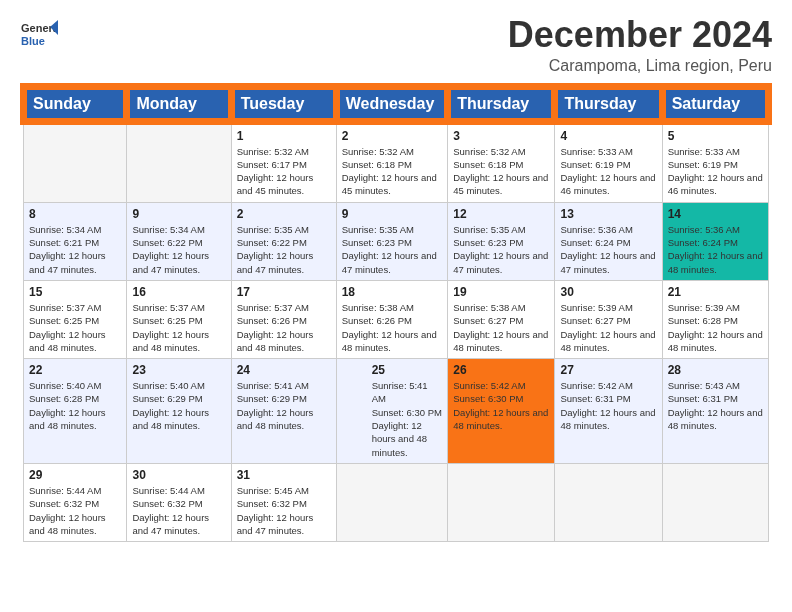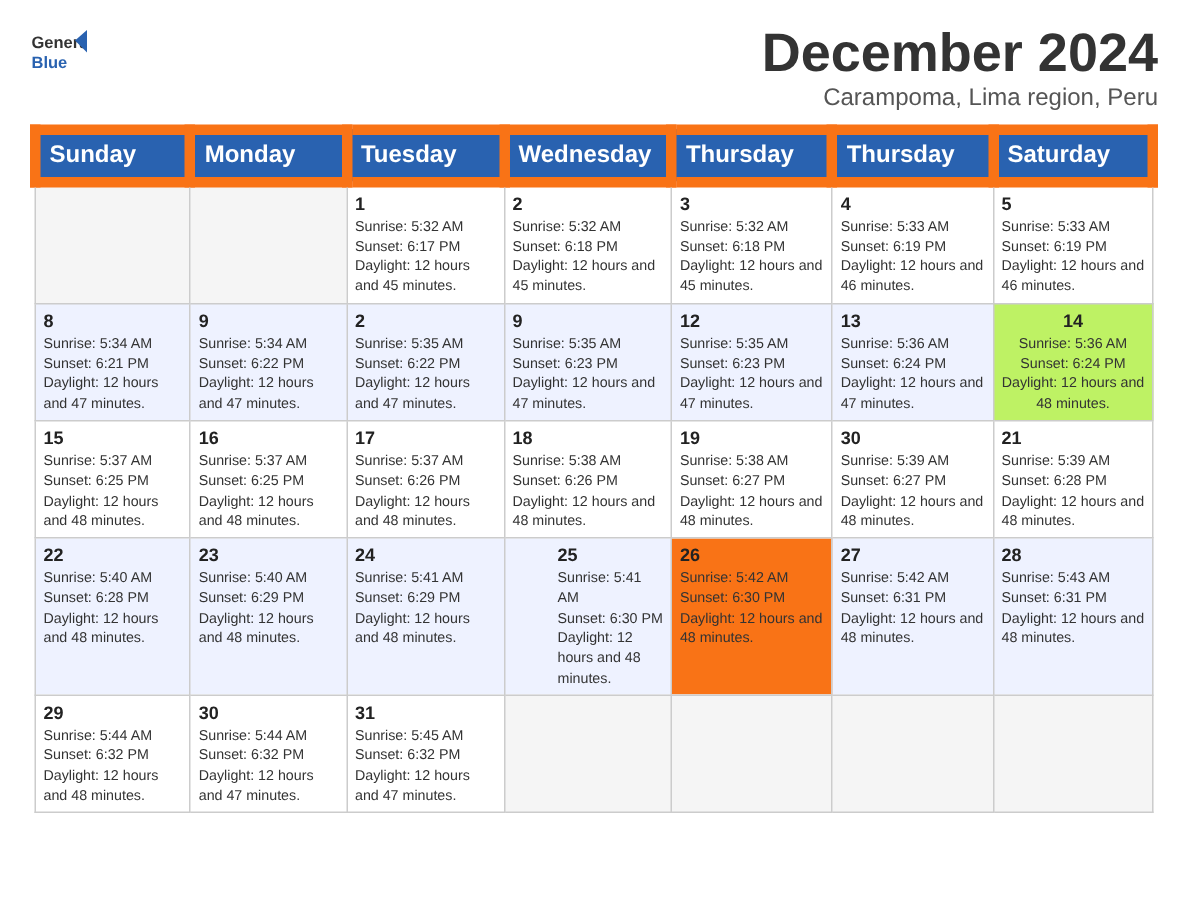--- a/index.html
+++ b/index.html
@@ -159,21 +159,21 @@
         <span class="day-info">Sunrise: 5:35 AM<br>Sunset: 6:23 PM<br>Daylight: 12 hours and 47 minutes.</span>
       </td>
           <td style="background: rgb(238, 242, 255);">
         <span class="day-num">12</span>
         <span class="day-info">Sunrise: 5:35 AM<br>Sunset: 6:23 PM<br>Daylight: 12 hours and 47 minutes.</span>
       </td>
           <td style="background: rgb(238, 242, 255);">
         <span class="day-num">13</span>
         <span class="day-info">Sunrise: 5:36 AM<br>Sunset: 6:24 PM<br>Daylight: 12 hours and 47 minutes.</span>
       </td>
-          <td style="background: #bef264; text-align: center;">
+          <td style="background: #14b8a6;">
         <span class="day-num">14</span>
         <span class="day-info">Sunrise: 5:36 AM<br>Sunset: 6:24 PM<br>Daylight: 12 hours and 48 minutes.</span>
       </td>
         </tr>
         <tr>
           <td>
         <span class="day-num">15</span>
         <span class="day-info">Sunrise: 5:37 AM<br>Sunset: 6:25 PM<br>Daylight: 12 hours and 48 minutes.</span>
       </td>
           <td>

